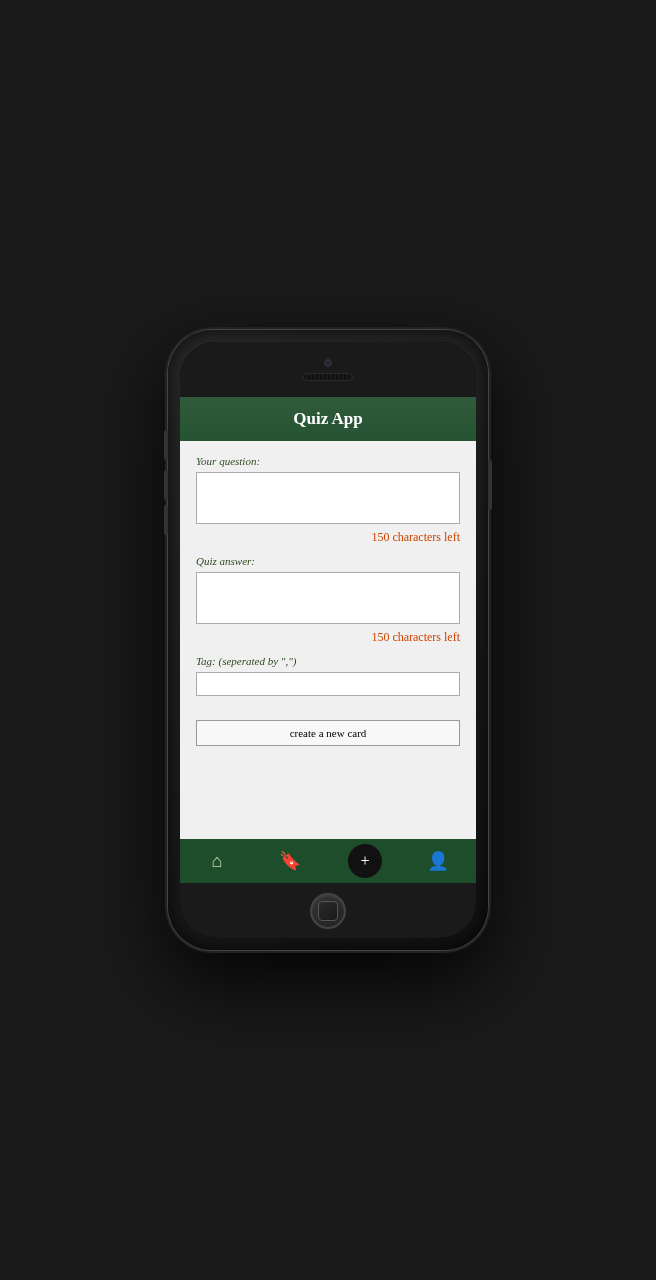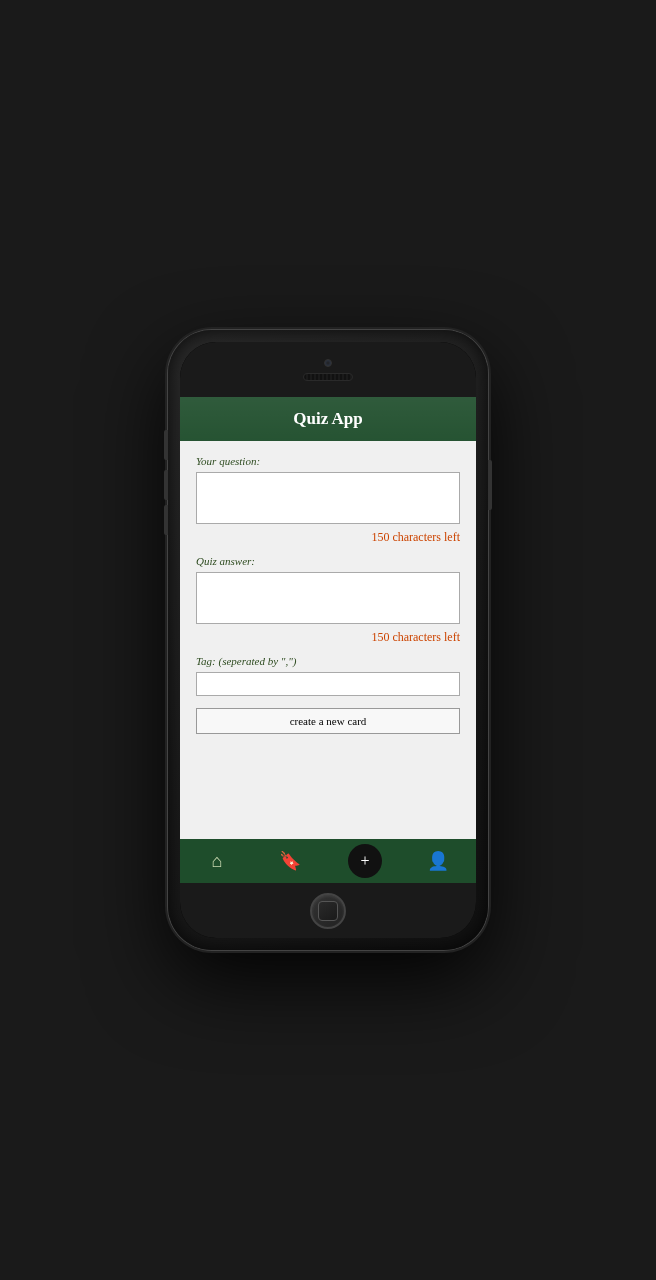--- a/index.html
+++ b/index.html
@@ -171,21 +171,21 @@
 
     .create-btn {
       width: 100%;
       padding: 6px 18px;
       background: #f8f8f8;
       border: 1px solid #999;
       font-size: 11px;
       font-family: Georgia, serif;
       cursor: pointer;
       text-align: center;
-      margin-top: 4px;
+      margin-top: 16px;
     }
 
     
     .bottom-nav {
       background: #1e4d2b;
       height: 44px;
       display: flex;
       align-items: center;
       justify-content: space-around;
       flex-shrink: 0;

